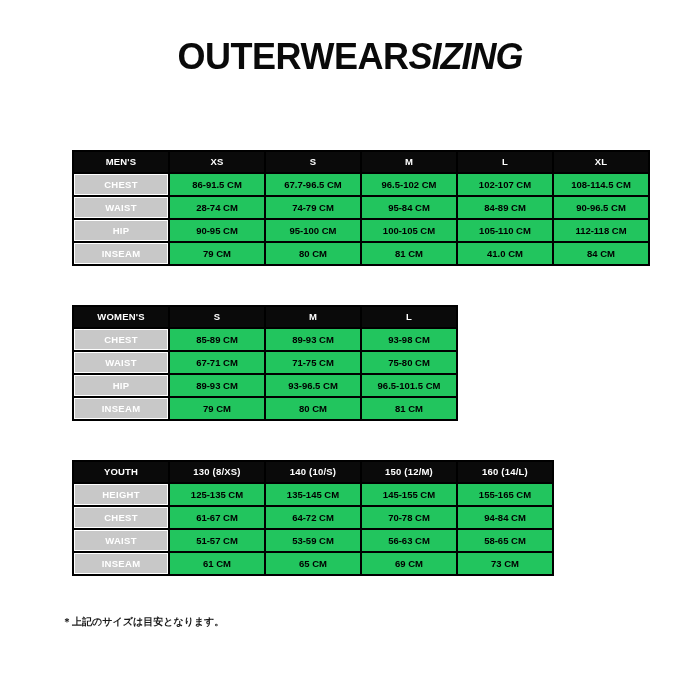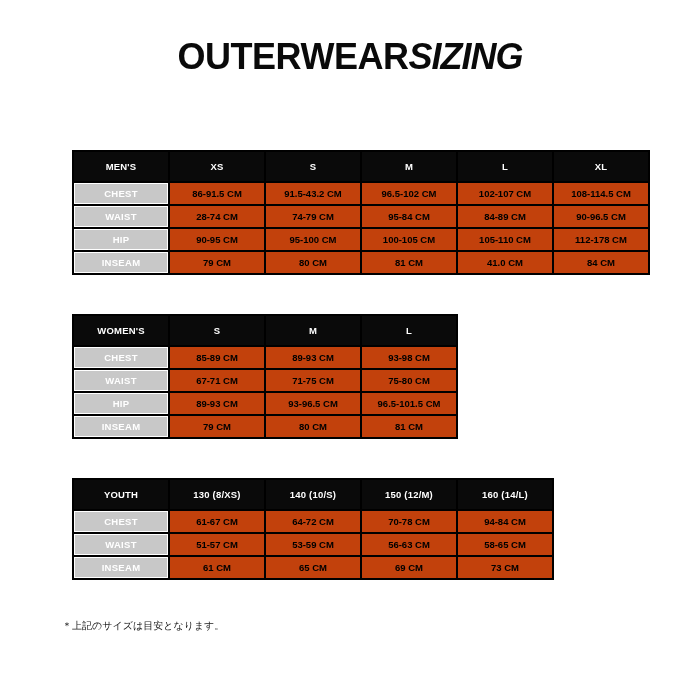--- a/index.html
+++ b/index.html
@@ -55,40 +55,40 @@
     text-align: center;
     vertical-align: middle;
     padding: 0 2px;
     white-space: nowrap;
   }
   table.size-table th {
     background: var(--header-bg, #0a0a0a);
     color: var(--header-text, #ffffff);
     font-size: 9.5px;
     font-weight: 700;
-    height: 31px;
+    height: 22px;
     letter-spacing: 0.2px;
   }
   table.size-table td {
     height: 23px;
     font-size: 9.5px;
     font-weight: 700;
     color: var(--cell-text, #000000);
-    background: #c2410c;
+    background: #22c55e;
   }
   table.size-table td.row-label {
     background: var(--label-bg, #c8c8c8);
     color: var(--label-text, #ffffff);
     box-shadow: inset 0 0 0 1px #ffffff;
     letter-spacing: 0.3px;
   }
   .footnote {
     margin: 36px 0 0 62px;
     font-size: 10px;
-    font-weight: 400;
+    font-weight: 700;
     color: #1a1a1a;
   }
 </style>
 </head>
 <body>
 
 <div class="page">
   <h1 class="title"><span class="t-regular">OUTERWEAR</span><span class="t-italic">SIZING</span></h1>
 
   <div class="tables-wrap" id="tables">
@@ -100,40 +100,40 @@
             <th>S</th>
             <th>M</th>
             <th>L</th>
             <th>XL</th>
           </tr>
         </thead>
         <tbody>
           <tr>
             <td class="row-label">CHEST</td>
             <td>86-91.5 CM</td>
-            <td>91.5-43.2 CM</td>
+            <td>67.7-96.5 CM</td>
             <td>96.5-102 CM</td>
             <td>102-107 CM</td>
             <td>108-114.5 CM</td>
           </tr>
           <tr>
             <td class="row-label">WAIST</td>
             <td>28-74 CM</td>
             <td>74-79 CM</td>
             <td>95-84 CM</td>
             <td>84-89 CM</td>
             <td>90-96.5 CM</td>
           </tr>
           <tr>
             <td class="row-label">HIP</td>
             <td>90-95 CM</td>
             <td>95-100 CM</td>
             <td>100-105 CM</td>
             <td>105-110 CM</td>
-            <td>112-178 CM</td>
+            <td>112-118 CM</td>
           </tr>
           <tr>
             <td class="row-label">INSEAM</td>
             <td>79 CM</td>
             <td>80 CM</td>
             <td>81 CM</td>
             <td>41.0 CM</td>
             <td>84 CM</td>
           </tr>
         </tbody>
@@ -179,20 +179,27 @@
           <tr>
             <th>YOUTH</th>
             <th>130 (8/XS)</th>
             <th>140 (10/S)</th>
             <th>150 (12/M)</th>
             <th>160 (14/L)</th>
           </tr>
         </thead>
         <tbody>
           <tr>
+            <td class="row-label">HEIGHT</td>
+            <td>125-135 CM</td>
+            <td>135-145 CM</td>
+            <td>145-155 CM</td>
+            <td>155-165 CM</td>
+          </tr>
+          <tr>
             <td class="row-label">CHEST</td>
             <td>61-67 CM</td>
             <td>64-72 CM</td>
             <td>70-78 CM</td>
             <td>94-84 CM</td>
           </tr>
           <tr>
             <td class="row-label">WAIST</td>
             <td>51-57 CM</td>
             <td>53-59 CM</td>

